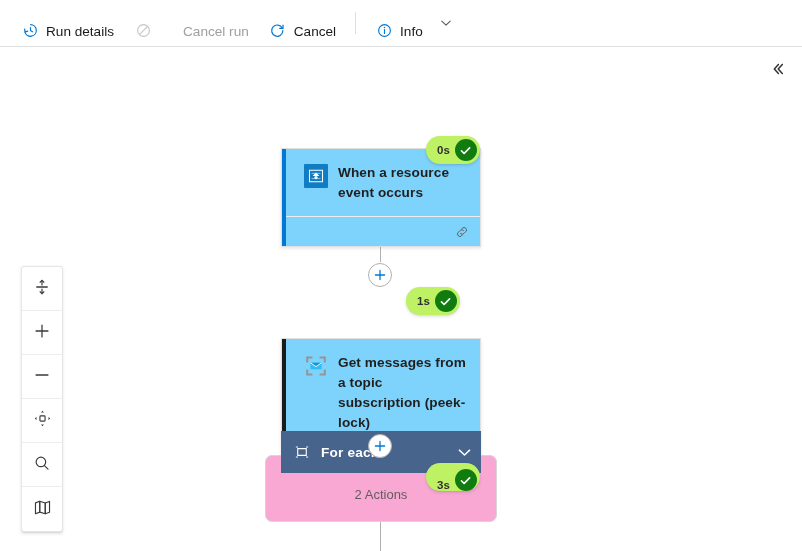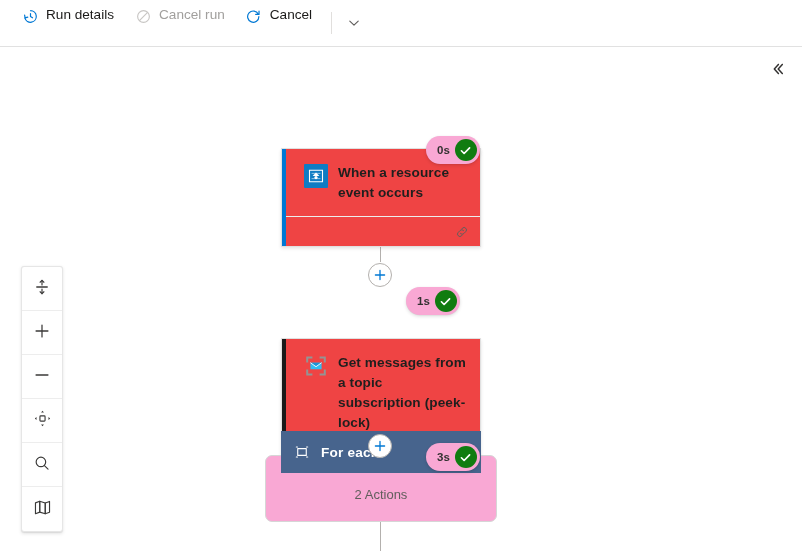--- a/index.html
+++ b/index.html
@@ -16,31 +16,31 @@
   
   .cmdbar {
     position: absolute; left: 0; top: 0;
     width: 802px; height: 47px;
     background: #ffffff;
     border-bottom: 1px solid #e1e1e1;
     display: flex; align-items: center;
     padding-left: 12px;
   }
   .cmd {
-    display: flex; align-items: flex-start;
+    display: flex; align-items: flex-end;
     height: 32px;
     padding: 0 9px;
     margin-right: 2px;
     cursor: pointer;
     border-radius: 2px;
     color: #1b1a19;
     font-size: 13.6px;
     white-space: nowrap;
   }
-  .cmd.disabled { color: #a19f9d; cursor: default; }
+  .cmd.disabled { color: #a19f9d; cursor: default; gap: 24px; }
   .cmd .ic {
     width: 18px; height: 18px;
     margin-right: 7px;
     display: inline-flex; align-items: center; justify-content: center;
     flex: 0 0 auto;
   }
   .cmd .ic svg { display: block; }
   .cmd-sep {
     width: 1px; height: 22px;
     background: #e1dfdd;
@@ -86,21 +86,21 @@
     cursor: pointer;
     border-bottom: 1px solid #ededed;
     color: #3b3a39;
   }
   .tool:last-child { border-bottom: none; }
 
   
   .node {
     position: absolute;
     width: 200px;
-    background: #ef4444;
+    background: #7dd3fc;
     border: 1px solid #e0e0e0;
     box-shadow: 0 1.6px 3.6px rgba(0,0,0,.11), 0 0.3px 0.9px rgba(0,0,0,.08);
     cursor: pointer;
   }
   .node .accent {
     position: absolute; left: 0; top: 0; bottom: 0;
     width: 4px;
   }
   .node-body {
     display: flex; align-items: flex-start;
@@ -124,21 +124,21 @@
     display: flex; align-items: center; justify-content: flex-end;
     padding-right: 10px;
   }
   .link-icon { cursor: pointer; display: flex; }
 
   
   .status-pill {
     position: absolute;
     display: flex; align-items: center;
     height: 28px;
-    background: #f9a8d4;
+    background: #bef264;
     border-radius: 14px;
     padding: 0 3px 0 11px;
     box-shadow: 0 1.6px 3.6px rgba(0,0,0,.13), 0 0.3px 0.9px rgba(0,0,0,.10);
     z-index: 6;
   }
   .status-dur {
     font-size: 11.5px;
     color: #323130;
     font-weight: 600;
     margin-right: 5px;
@@ -235,20 +235,30 @@
       <svg width="17" height="17" viewBox="0 0 20 20" fill="none">
         <path d="M15.6 7.2A6.6 6.6 0 1 0 16.3 10" stroke="#0078d4" stroke-width="1.4" stroke-linecap="round"></path>
         <path d="M16.5 3.6v3.9h-3.9" stroke="#0078d4" stroke-width="1.4" stroke-linecap="round" stroke-linejoin="round"></path>
       </svg>
     </span>
     <span>Cancel</span>
   </div>
 
   <div class="cmd-sep"></div>
 
+  <div class="cmd">
+    <span class="ic">
+      <svg width="17" height="17" viewBox="0 0 20 20" fill="none">
+        <circle cx="10" cy="10" r="6.9" stroke="#0078d4" stroke-width="1.35"></circle>
+        <circle cx="10" cy="6.5" r="0.95" fill="#0078d4"></circle>
+        <path d="M10 8.9v4.6" stroke="#0078d4" stroke-width="1.35" stroke-linecap="round"></path>
+      </svg>
+    </span>
+    <span>Info</span>
+  </div>
 
   <div class="cmd-caret">
     <svg width="12" height="12" viewBox="0 0 12 12" fill="none">
       <path d="M1.8 4.1L6 8.1l4.2-4" stroke="#605e5c" stroke-width="1.15" stroke-linecap="round" stroke-linejoin="round"></path>
     </svg>
   </div>
 </div>
 
 <div class="canvas">
 
@@ -409,21 +419,21 @@
       </svg>
     </span>
     <span class="scope-title">For each</span>
     <span class="scope-caret">
       <svg width="15" height="15" viewBox="0 0 14 14" fill="none">
         <path d="M2.2 4.8L7 9.4l4.8-4.6" stroke="#ffffff" stroke-width="1.35" stroke-linecap="round" stroke-linejoin="round"></path>
       </svg>
     </span>
   </div>
 
-  <div class="status-pill" style="left:426px; top:396px;">
+  <div class="status-pill" style="left:426px; top:416px;align-items:flex-end;">
     <span class="status-dur">3s</span>
     <span class="status-check">
       <svg width="13" height="13" viewBox="0 0 14 14" fill="none">
         <path d="M2.6 7.3l2.9 2.9 5.9-6" stroke="#ffffff" stroke-width="1.8" stroke-linecap="round" stroke-linejoin="round"></path>
       </svg>
     </span>
   </div>
 
 </div>
 

